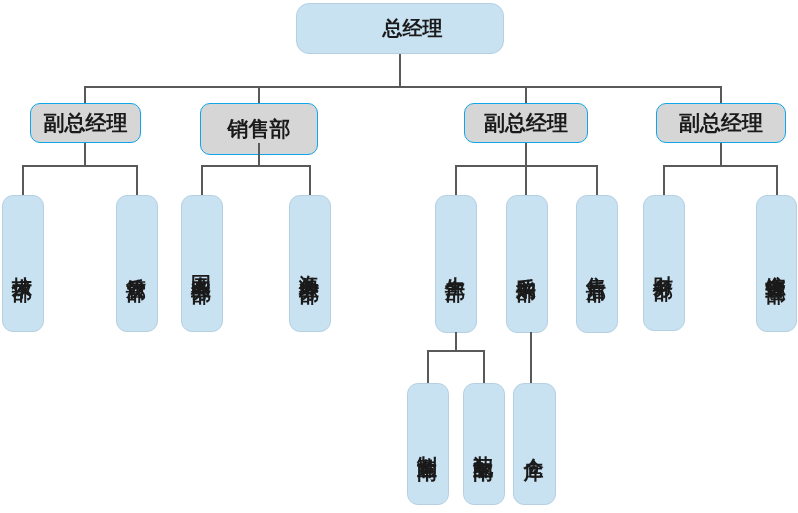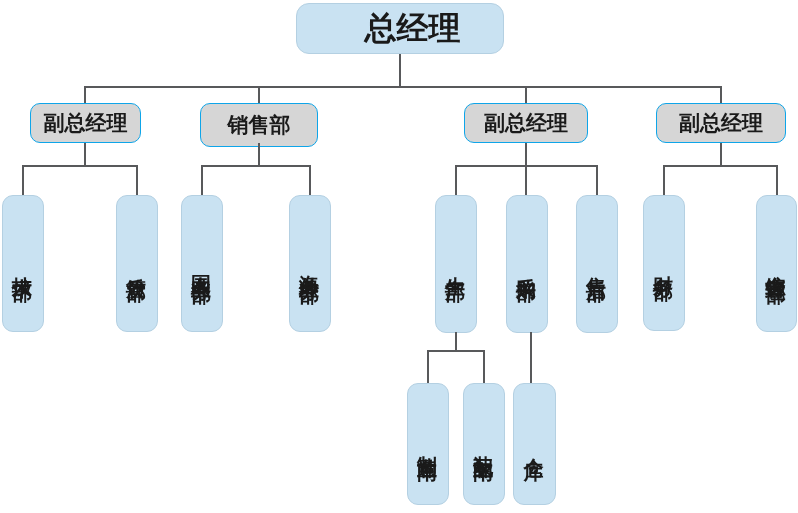--- a/index.html
+++ b/index.html
@@ -23,21 +23,21 @@
     border:1px solid #b4d0e2;
     border-radius:12px;
   }
   .gray{
     background:#d6d6d6;
     border:1px solid #0ea5e9;
     border-radius:10px;
     font-size:21px;
   }
   .root{
-    font-size:32px;
+    font-size:20px;
     border-radius:13px;
     padding-left:25px;
   }
   .vblue{
     background:#c9e2f2;
     border:1px solid #b4d0e2;
     border-radius:11px;
   }
   .vtext{
     writing-mode:vertical-rl;
@@ -59,21 +59,21 @@
   <div class="node blue root" style="left:296px;top:3px;width:208px;height:51px">总经理</div>
 
   <div class="line" style="left:399px;top:54px;width:2px;height:34px"></div>
   <div class="line" style="left:84px;top:86px;width:638px;height:2px"></div>
   <div class="line" style="left:84px;top:86px;width:2px;height:17px"></div>
   <div class="line" style="left:258px;top:86px;width:2px;height:17px"></div>
   <div class="line" style="left:525px;top:86px;width:2px;height:17px"></div>
   <div class="line" style="left:720px;top:86px;width:2px;height:17px"></div>
 
   <div class="node gray" style="left:30px;top:103px;width:111px;height:40px">副总经理</div>
-  <div class="node gray" style="left:200px;top:103px;width:118px;height:44px">销售部</div>
+  <div class="node gray" style="left:200px;top:103px;width:118px;height:52px">销售部</div>
   <div class="node gray" style="left:464px;top:103px;width:124px;height:40px">副总经理</div>
   <div class="node gray" style="left:656px;top:103px;width:130px;height:40px">副总经理</div>
 
   <div class="line" style="left:84px;top:143px;width:2px;height:24px"></div>
   <div class="line" style="left:22px;top:165px;width:116px;height:2px"></div>
   <div class="line" style="left:22px;top:165px;width:2px;height:30px"></div>
   <div class="line" style="left:136px;top:165px;width:2px;height:30px"></div>
 
   <div class="line" style="left:258px;top:143px;width:2px;height:24px"></div>
   <div class="line" style="left:201px;top:165px;width:110px;height:2px"></div>

